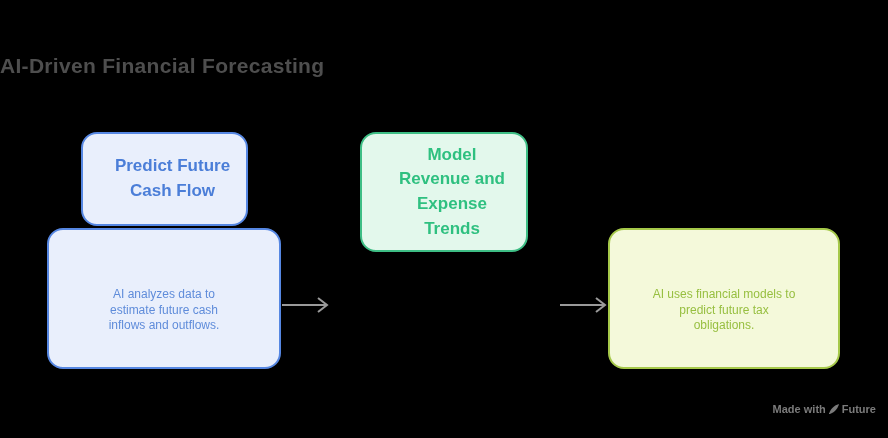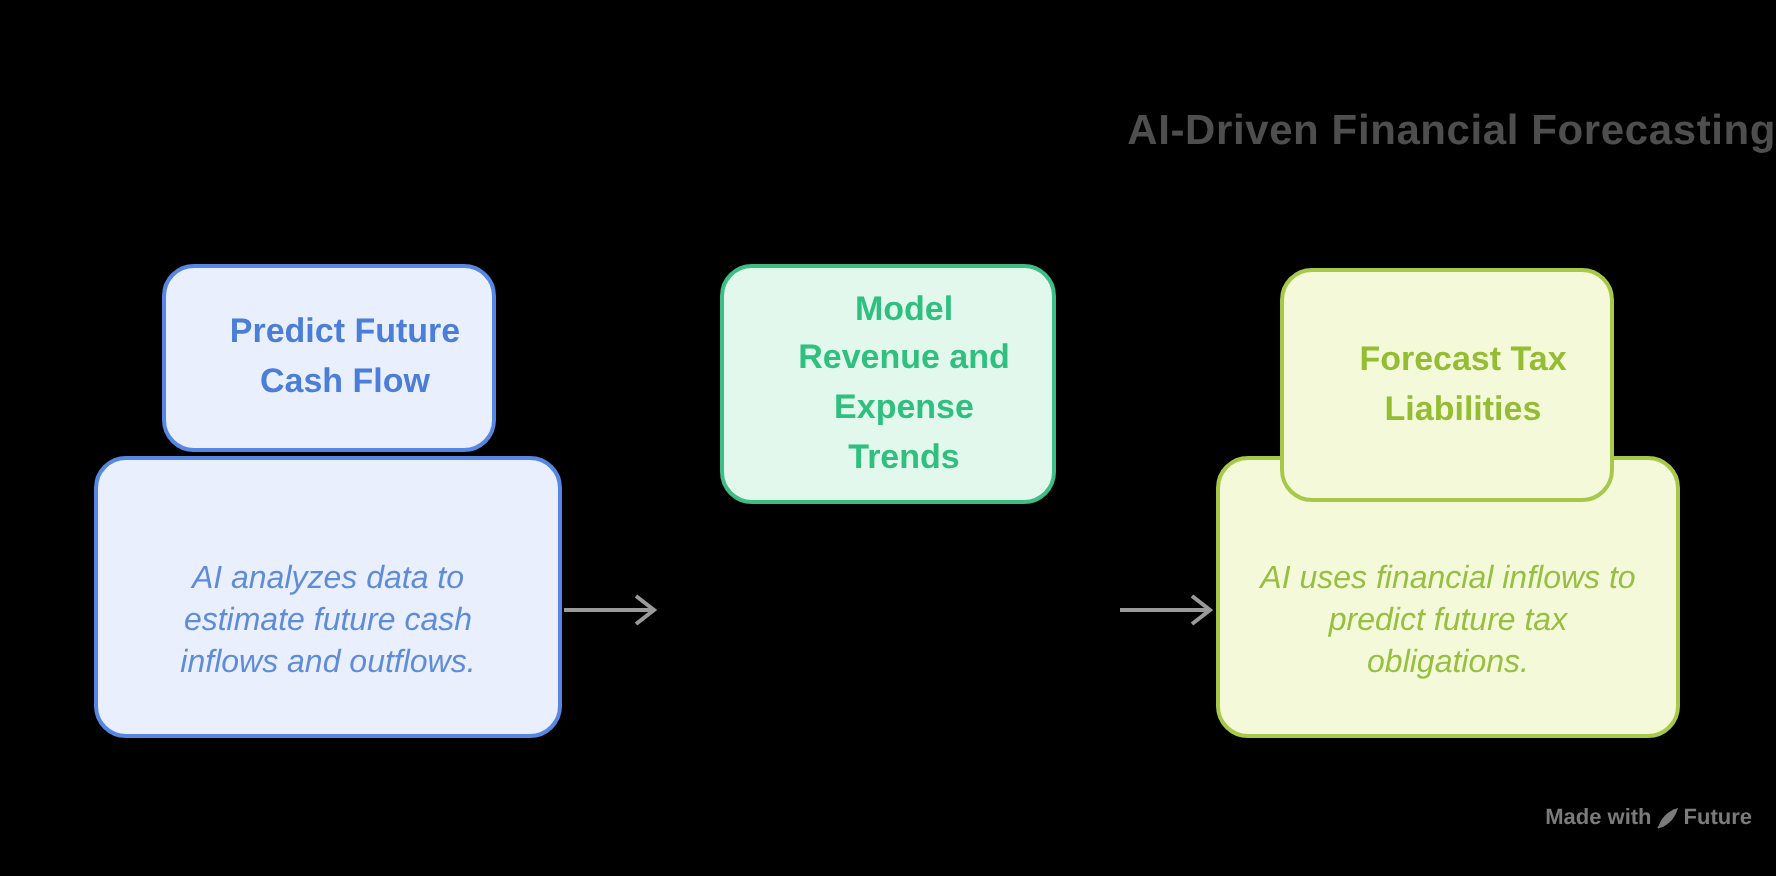--- a/index.html
+++ b/index.html
@@ -12,21 +12,21 @@
     width: 888px;
     height: 438px;
     background: var(--bg, #000);
     overflow: hidden;
     font-family: "Liberation Sans", "DejaVu Sans", sans-serif;
   }
   .page-title {
     position: absolute;
     left: 0; right: 0;
     top: 54px;
-    text-align: right;
+    text-align: left;
     font-size: 21px;
     font-weight: bold;
     letter-spacing: 0.3px;
     color: var(--title-color, #4e4e4e);
   }
   .card {
     position: absolute;
   }
   .card-body {
     position: absolute;
@@ -57,25 +57,24 @@
   .card-desc-wrap {
     position: absolute;
     left: 0; right: 0;
     top: 24px; bottom: 0;
     display: flex;
     align-items: center;
     justify-content: center;
     text-align: center;
   }
   .card-desc {
-    font-size: 16px;
+    font-size: 12px;
     line-height: 1.32;
     white-space: pre-line;
     color: var(--card-text);
-    font-style: italic;
   }
   
   .card-1 { left: 47px;  top: 132px; width: 234px; height: 237px; }
   .card-1 .card-body   { left: 0;  top: 96px; width: 234px; height: 141px; }
   .card-1 .card-header { left: 34px; top: 0;  width: 167px; height: 94px; }
 
   .card-2 { left: 330px; top: 132px; width: 230px; height: 237px; }
   .card-2 .card-body   { left: 0;  top: 96px; width: 230px; height: 141px; }
   .card-2 .card-header { left: 30px; top: 0;  width: 168px; height: 120px; }
 
@@ -144,28 +143,24 @@
   </div>
 
   <svg class="arrow arrow-2" viewBox="0 0 50 20" aria-hidden="true">
     <line x1="1" y1="10" x2="45" y2="10" stroke="currentColor" stroke-width="2"></line>
     <polyline points="37,3 46,10 37,17" fill="none" stroke="currentColor" stroke-width="2"></polyline>
   </svg>
 
   <div class="card card-3" style="--card-border: #a6c94a; --card-fill: #f4f9da; --card-title: #95bd33; --card-text: #97bf40;">
     <div class="card-body">
       <div class="card-desc-wrap">
-        <div class="card-desc">AI uses financial inflows to
+        <div class="card-desc">AI uses financial models to
 predict future tax
 obligations.</div>
       </div>
-    </div>
-    <div class="card-header">
-      <div class="card-title">Forecast Tax
-Liabilities</div>
     </div>
   </div>
 
   <div class="watermark">
     <span>Made with</span>
     <span class="pen">
       <svg width="12" height="12" viewBox="0 0 12 12" aria-hidden="true">
         <path d="M1 11 C2.2 6.5 5.5 2.5 11 1 C9.8 5.5 6.5 9.5 2.6 10.7 Z" fill="currentColor"></path>
         <line x1="1" y1="11" x2="7" y2="5" stroke="currentColor" stroke-width="1"></line>
       </svg>

